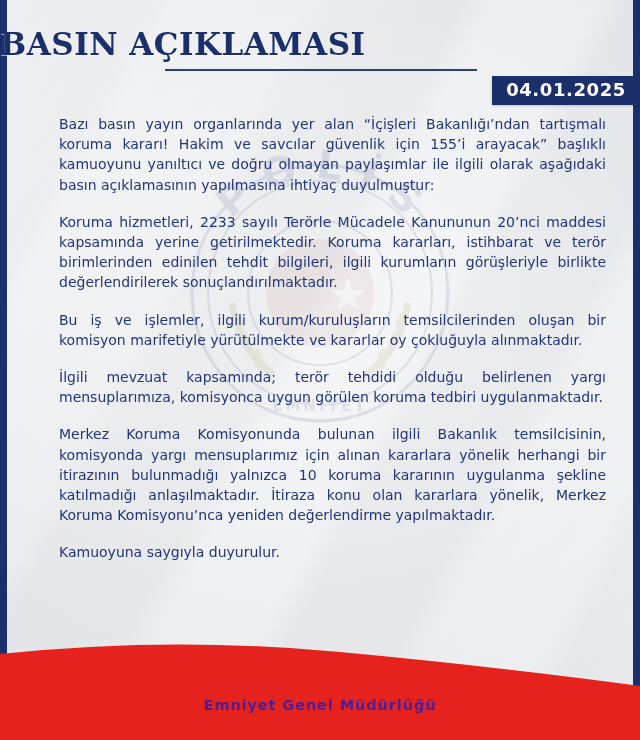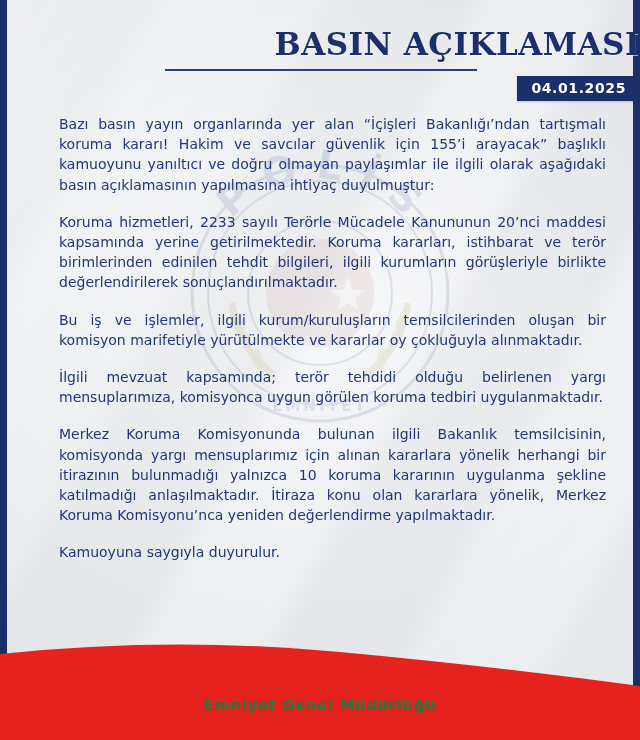--- a/index.html
+++ b/index.html
@@ -82,21 +82,21 @@
   
   .header {
     position: absolute;
     left: 0; right: 0; top: 0;
     height: 115px;
   }
   .title {
     position: absolute;
     left: 0; right: 0;
     top: 26px;
-    text-align: right;
+    text-align: left;
     font-family: "DejaVu Serif", "Liberation Serif", serif;
     font-weight: 700;
     font-size: 31px;
     letter-spacing: 0.5px;
     color: #1b2f6b;
     text-shadow: 0 1px 0 rgba(255,255,255,0.6);
   }
   .title-rule {
     position: absolute;
     left: 165px;
@@ -106,21 +106,21 @@
     background: #2a3f7d;
   }
   .date-badge {
     position: absolute;
     right: 0;
     top: 76px;
     background: #1b2f6b;
     color: #ffffff;
     font-family: "DejaVu Sans", "Liberation Sans", sans-serif;
     font-weight: 700;
-    font-size: 14px;
+    font-size: 18px;
     letter-spacing: 0.6px;
     padding: 5px 14px 6px 14px;
     line-height: 1;
     box-shadow: 0 1px 2px rgba(0,0,0,0.18);
   }
 
   
   .body-copy {
     position: absolute;
     left: 34px;
@@ -152,21 +152,21 @@
     position: absolute;
     left: 0; top: 0;
     width: 640px;
     height: 110px;
   }
   .footer-label {
     position: absolute;
     left: 0; right: 0;
     bottom: 27px;
     text-align: center;
-    color: #15803d;
+    color: #4c1d95;
     font-family: "DejaVu Sans", "Liberation Sans", sans-serif;
     font-weight: 700;
     font-size: 14.5px;
     letter-spacing: 0.9px;
   }
 </style>
 </head>
 <body>
 
 <div id="poster">

